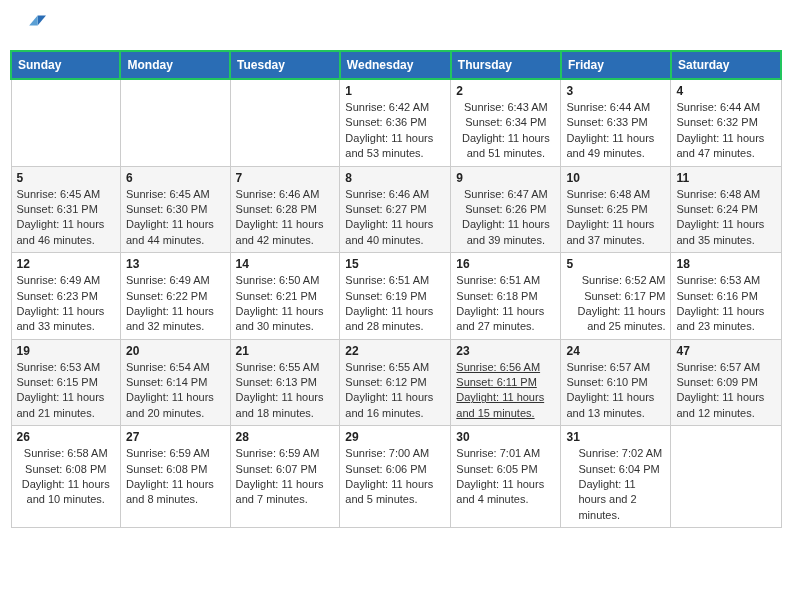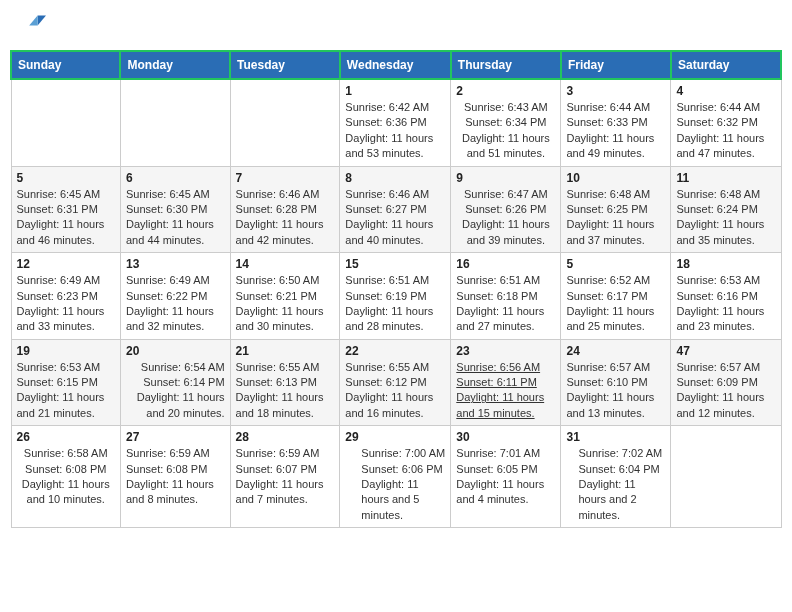--- a/index.html
+++ b/index.html
@@ -223,41 +223,41 @@
 Daylight: 11 hours and 28 minutes.</div>
         </td>
         <td>
           <span class="day-number">16</span>
           <div class="day-info" style="white-space: pre-line;">Sunrise: 6:51 AM
 Sunset: 6:18 PM
 Daylight: 11 hours and 27 minutes.</div>
         </td>
         <td>
           <span class="day-number">5</span>
-          <div class="day-info" style="white-space: pre-line;">Sunrise: 6:52 AM
+          <div class="day-info" style="white-space: pre-line; text-align: right;">Sunrise: 6:52 AM
 Sunset: 6:17 PM
 Daylight: 11 hours and 25 minutes.</div>
         </td>
         <td>
           <span class="day-number">18</span>
           <div class="day-info" style="white-space: pre-line;">Sunrise: 6:53 AM
 Sunset: 6:16 PM
 Daylight: 11 hours and 23 minutes.</div>
         </td>
       </tr>
       <tr>
         <td>
           <span class="day-number">19</span>
           <div class="day-info" style="white-space: pre-line;">Sunrise: 6:53 AM
 Sunset: 6:15 PM
 Daylight: 11 hours and 21 minutes.</div>
         </td>
         <td>
           <span class="day-number">20</span>
-          <div class="day-info" style="white-space: pre-line; text-align: right;">Sunrise: 6:54 AM
+          <div class="day-info" style="white-space: pre-line;">Sunrise: 6:54 AM
 Sunset: 6:14 PM
 Daylight: 11 hours and 20 minutes.</div>
         </td>
         <td>
           <span class="day-number">21</span>
           <div class="day-info" style="white-space: pre-line;">Sunrise: 6:55 AM
 Sunset: 6:13 PM
 Daylight: 11 hours and 18 minutes.</div>
         </td>
         <td>
@@ -299,21 +299,21 @@
 Daylight: 11 hours and 8 minutes.</div>
         </td>
         <td>
           <span class="day-number">28</span>
           <div class="day-info" style="white-space: pre-line;">Sunrise: 6:59 AM
 Sunset: 6:07 PM
 Daylight: 11 hours and 7 minutes.</div>
         </td>
         <td>
           <span class="day-number">29</span>
-          <div class="day-info" style="white-space: pre-line; margin-left: 16px;">Sunrise: 7:00 AM
+          <div class="day-info" style="white-space: pre-line;">Sunrise: 7:00 AM
 Sunset: 6:06 PM
 Daylight: 11 hours and 5 minutes.</div>
         </td>
         <td>
           <span class="day-number">30</span>
           <div class="day-info" style="white-space: pre-line;">Sunrise: 7:01 AM
 Sunset: 6:05 PM
 Daylight: 11 hours and 4 minutes.</div>
         </td>
         <td>

